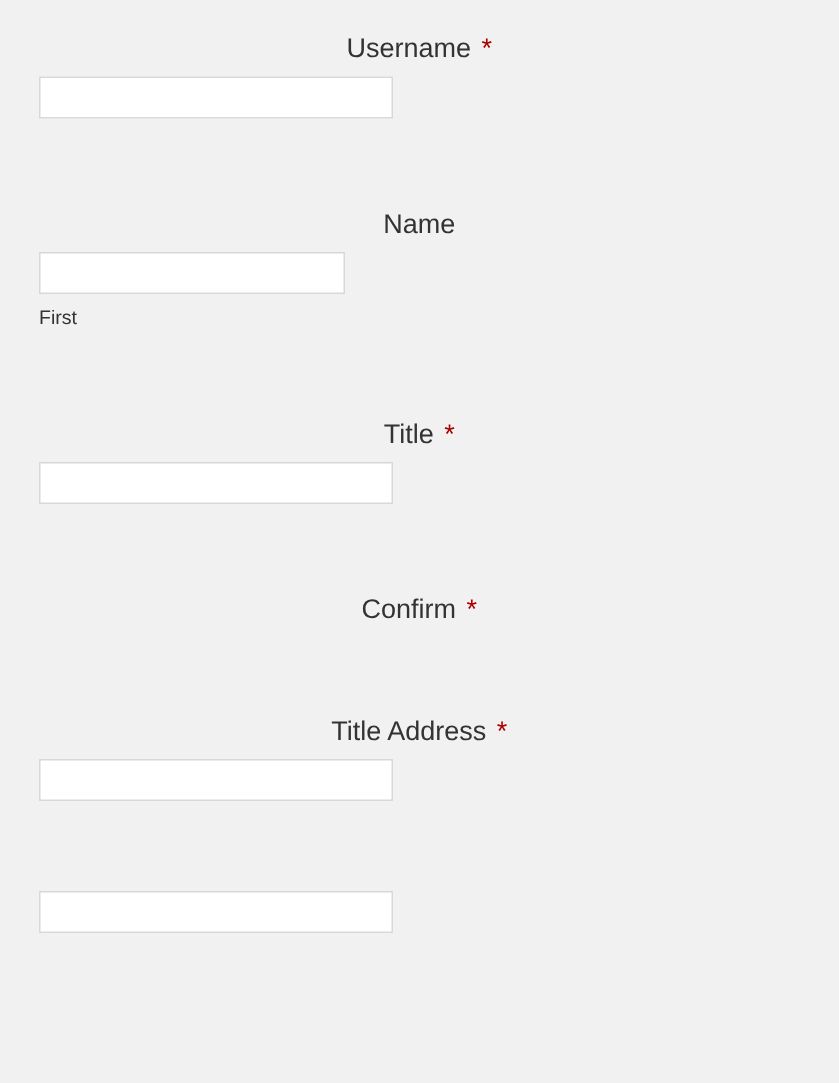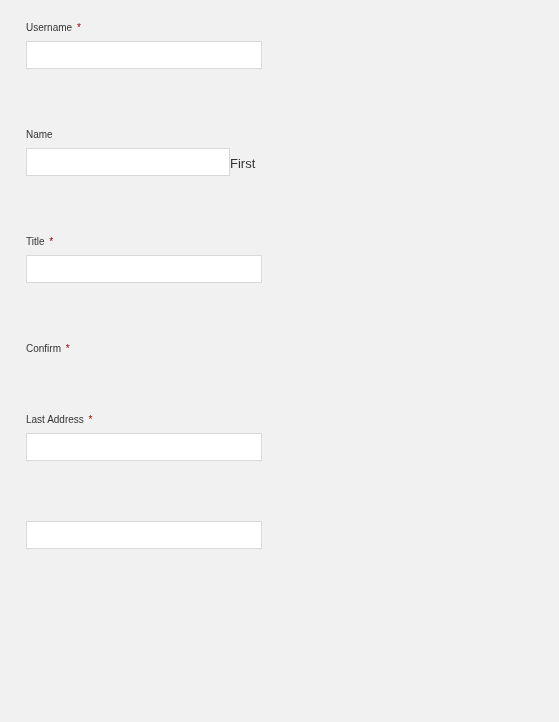--- a/index.html
+++ b/index.html
@@ -16,45 +16,46 @@
       height: 722px;
       padding: 22px 26px;
     }
     .field-group {
       margin-bottom: 60px;
     }
     .field-group:last-child {
       margin-bottom: 0;
     }
     .field-label {
-      font-size: 10px;
+      font-size: 18px;
       color: #333;
       margin-bottom: 8px;
       display: block;
+      text-align: center;
     }
     .required {
       color: #a00;
       margin-left: 2px;
     }
     .text-input {
       width: 236px;
       height: 28px;
       background: #fff;
       border: 1px solid #d8d8d8;
       padding: 4px 6px;
       font-size: 13px;
       outline: none;
     }
     .two-col {
       display: flex;
       gap: 24px;
     }
     .col {
       display: flex;
-      flex-direction: row;
+      flex-direction: column;
     }
     .col .text-input {
       width: 204px;
     }
     .sub-label {
       font-size: 13px;
       color: #333;
       margin-top: 8px;
     }
   </style>
@@ -91,21 +92,21 @@
 
 <div class="field-group">
   <label class="field-label">
     <span>Confirm</span>
     <span class="required">*</span>
   </label>
 </div>
 
 <div class="field-group">
   <label class="field-label">
-    <span>Last Address</span>
+    <span>Title Address</span>
     <span class="required">*</span>
   </label>
   <input type="text" class="text-input" style="">
 </div>
 
 <div class="field-group">
   <input type="text" class="text-input" style="">
 </div>
 
 </body></html>

